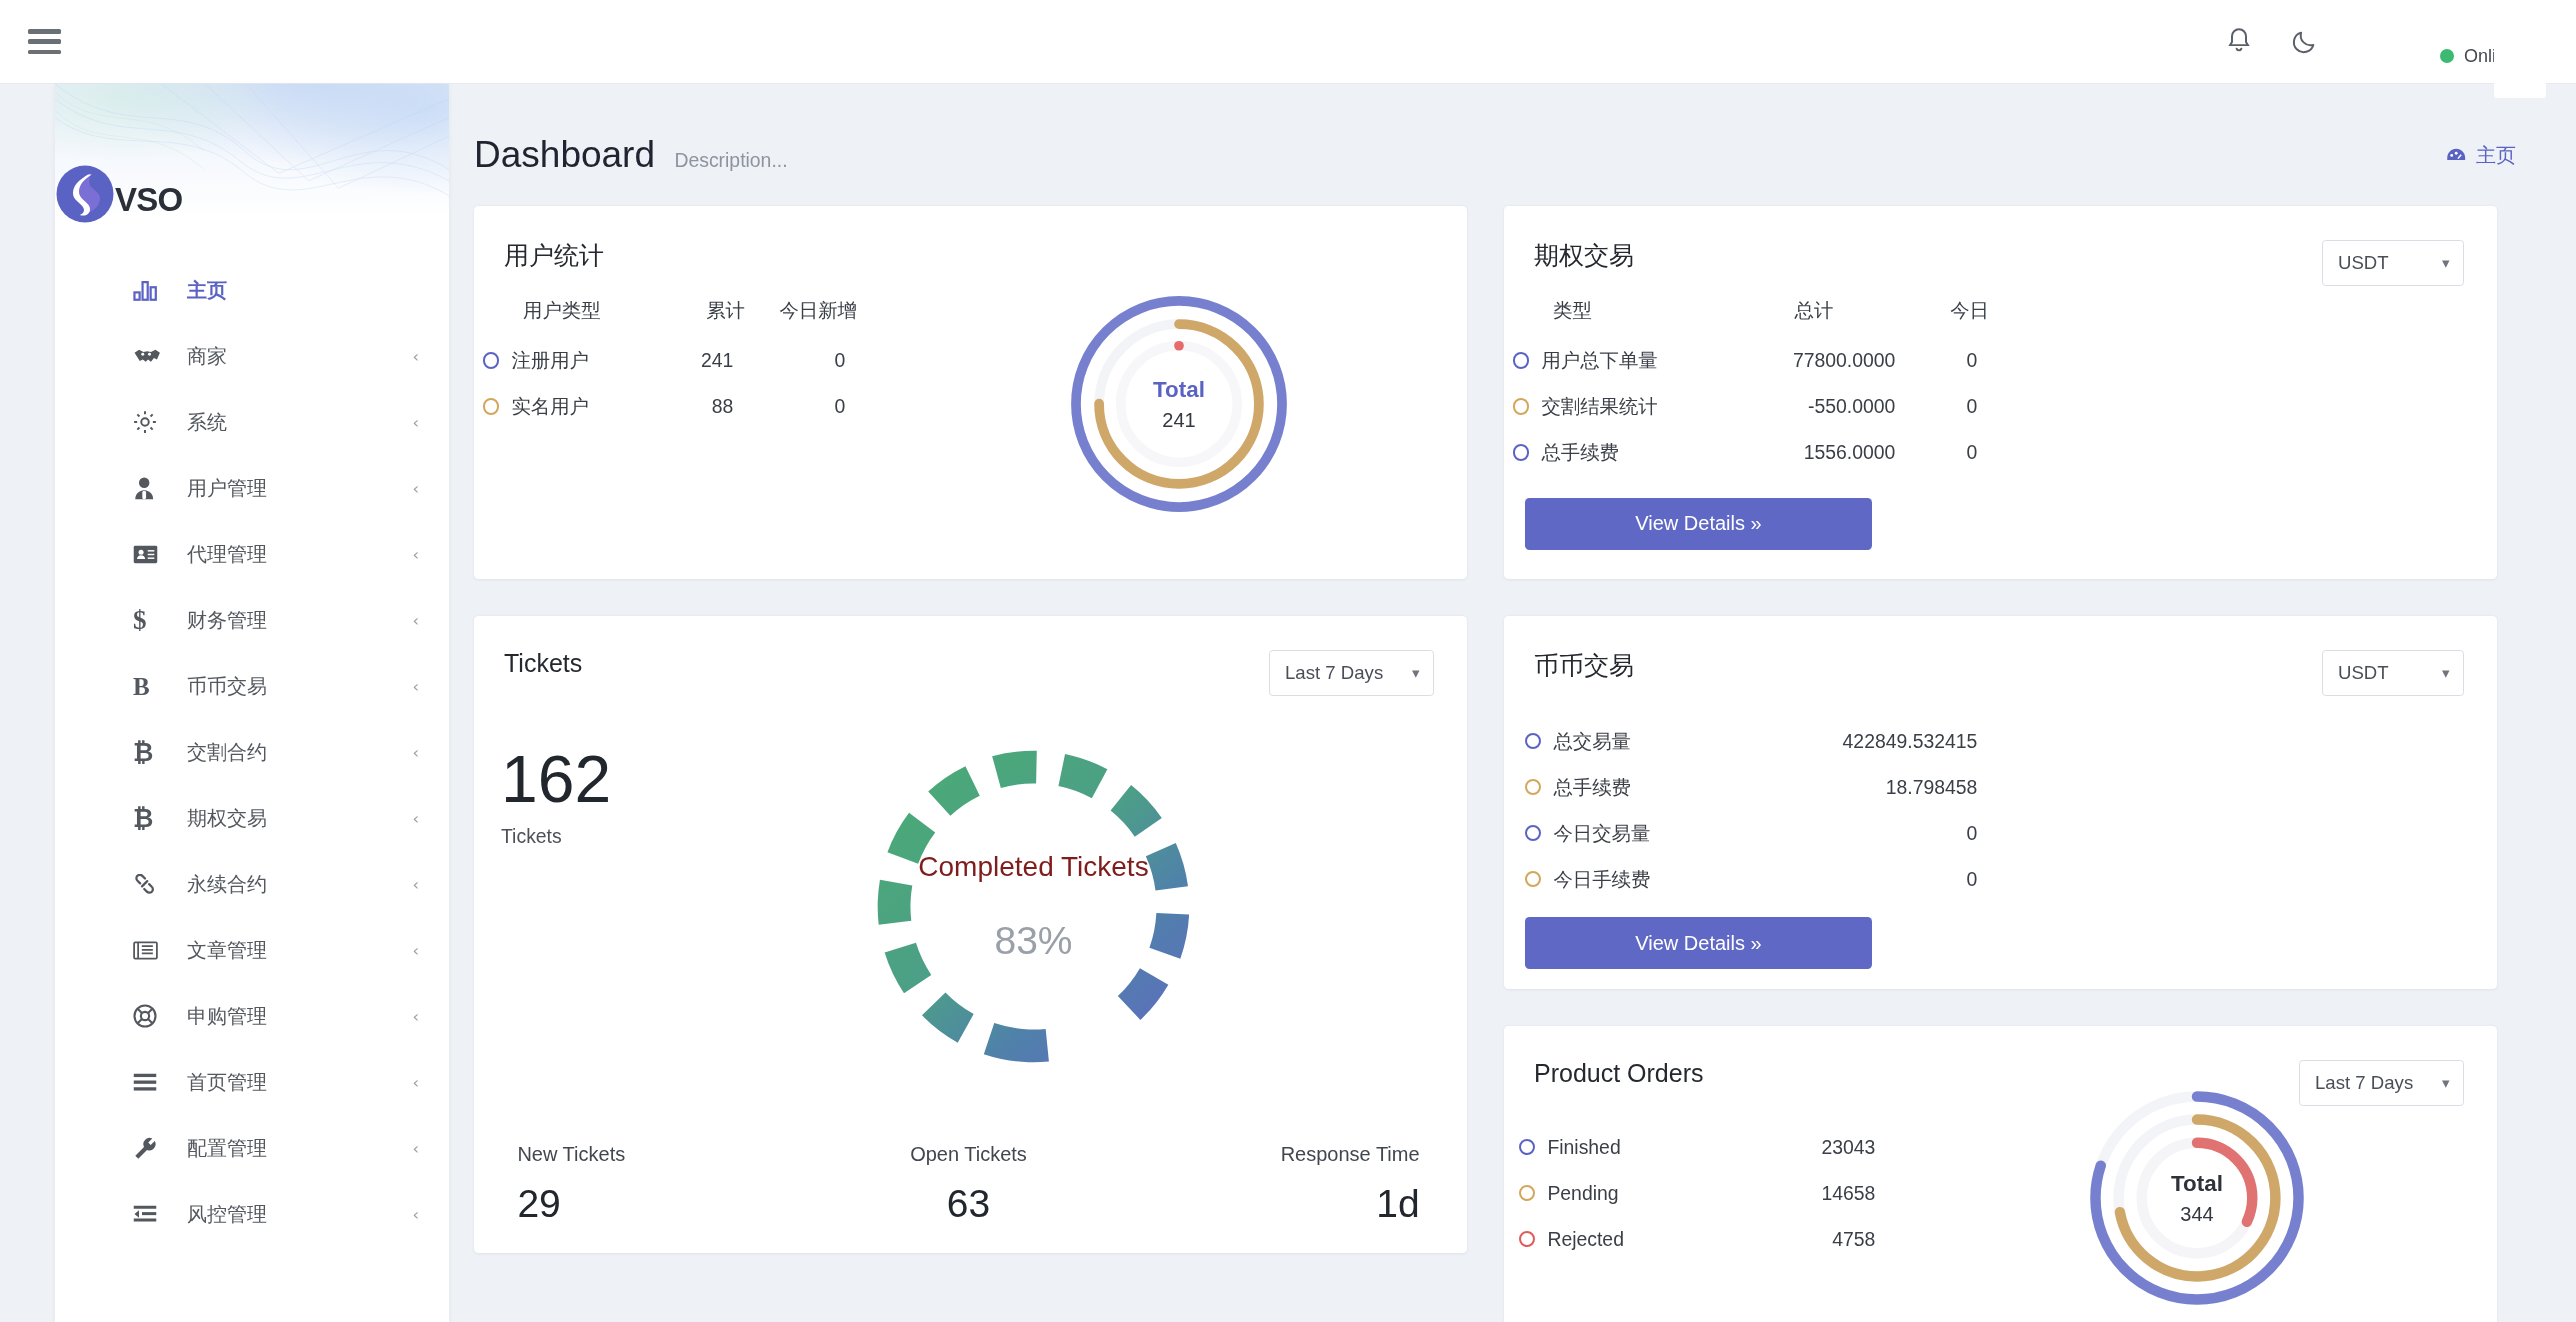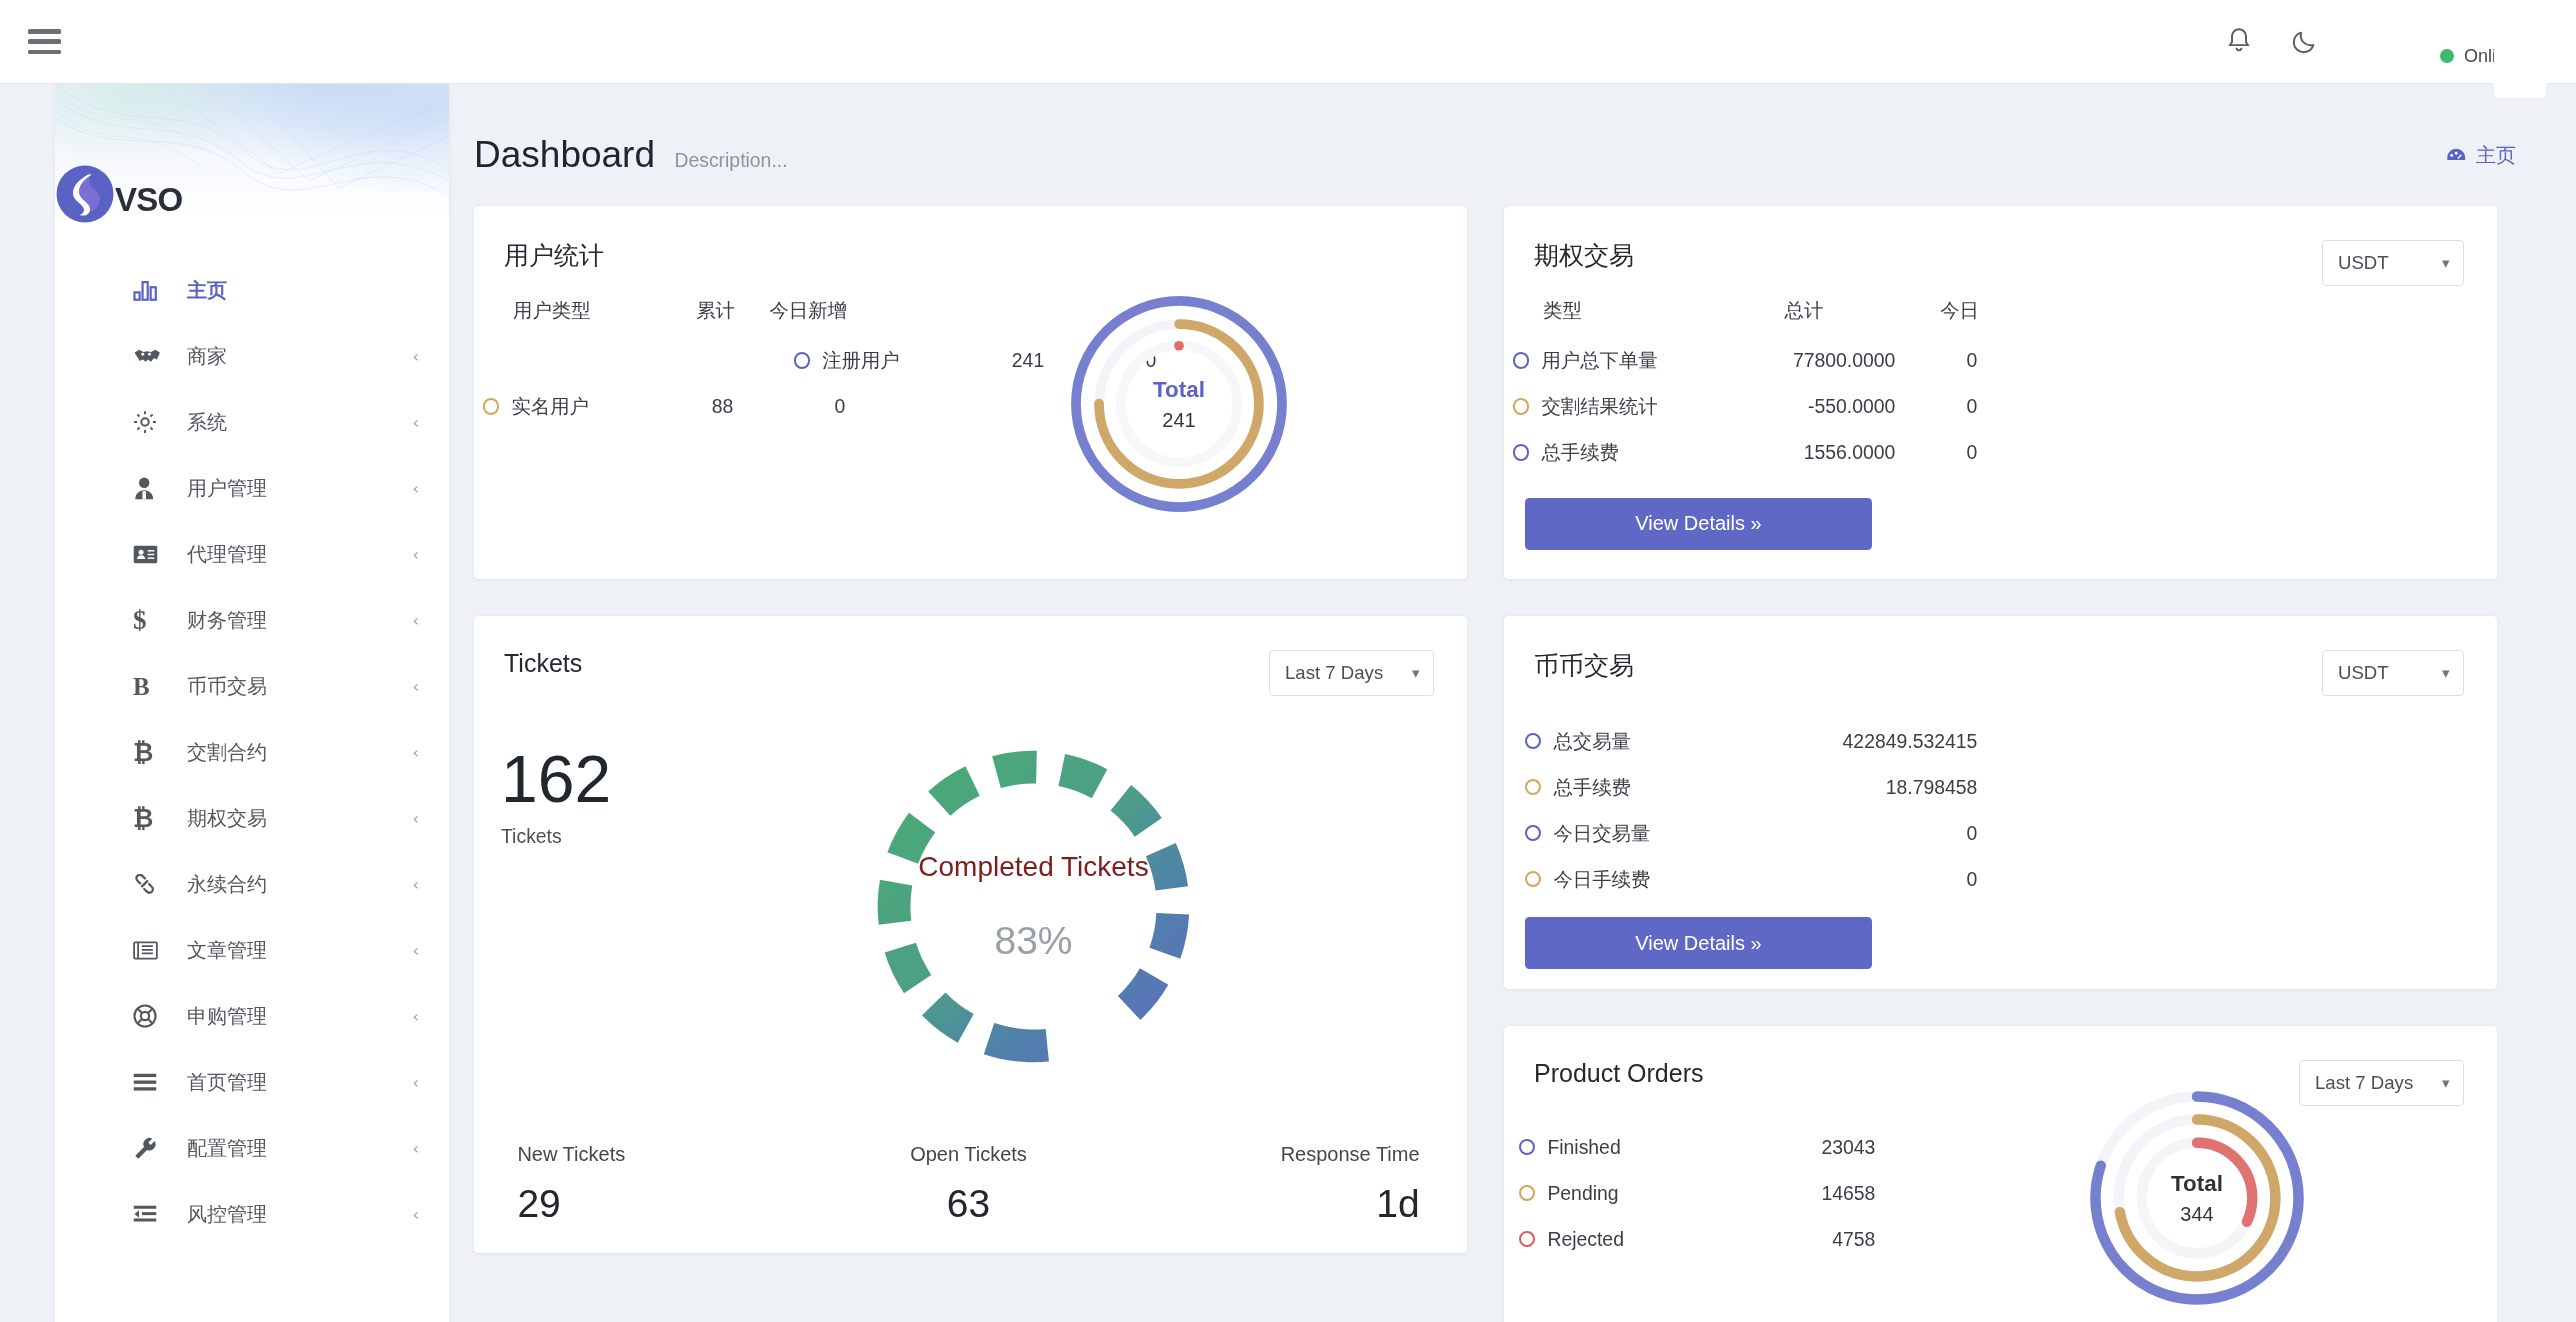--- a/index.html
+++ b/index.html
@@ -119,21 +119,21 @@
   }
   .card-select.wide { min-width: 165px; }
   .card-select .caret {
     position: absolute; right: 13.4px; color: #70757d;
     font-size: 15px; font-family: "DejaVu Sans", sans-serif;
   }
 
   
   .stat-table { padding: 25px 0 0 0; width: 100%; }
   .stat-head {
-    display: flex; font-size: 19.4px; color: #3a3f47; padding-left: 39px;
+    display: flex; font-size: 19.4px; color: #3a3f47; padding-left: 49px;
   }
   .stat-row {
     display: flex; align-items: center; font-size: 19.4px; color: #3a3f47;
     height: 46px; padding-left: 9px;
   }
   .ring {
     width: 16.4px; height: 16.4px; border-radius: 50%;
     border: 2.2px solid #5a63c4; margin-right: 12px; flex: none;
   }
   .ring.gold { border-color: #d3a75a; }
@@ -428,21 +428,21 @@
 
       <div class="card" style="height:373px;">
         <div class="card-title">用户统计</div>
 
         <div class="stat-table">
           <div class="stat-head">
             <span class="ustat-c0">用户类型</span>
             <span class="ustat-c1">累计</span>
             <span class="ustat-c2">今日新增</span>
           </div>
-          <div class="stat-row" style="margin-top:13.4px;justify-content:center;">
+          <div class="stat-row" style="margin-top:13.4px;">
             <span class="ring"></span>
             <span class="ustat-c0">注册用户</span>
             <span class="ustat-c1">241</span>
             <span class="ustat-c2">0</span>
           </div>
           <div class="stat-row">
             <span class="ring gold"></span>
             <span class="ustat-c0">实名用户</span>
             <span class="ustat-c1">88</span>
             <span class="ustat-c2">0</span>

